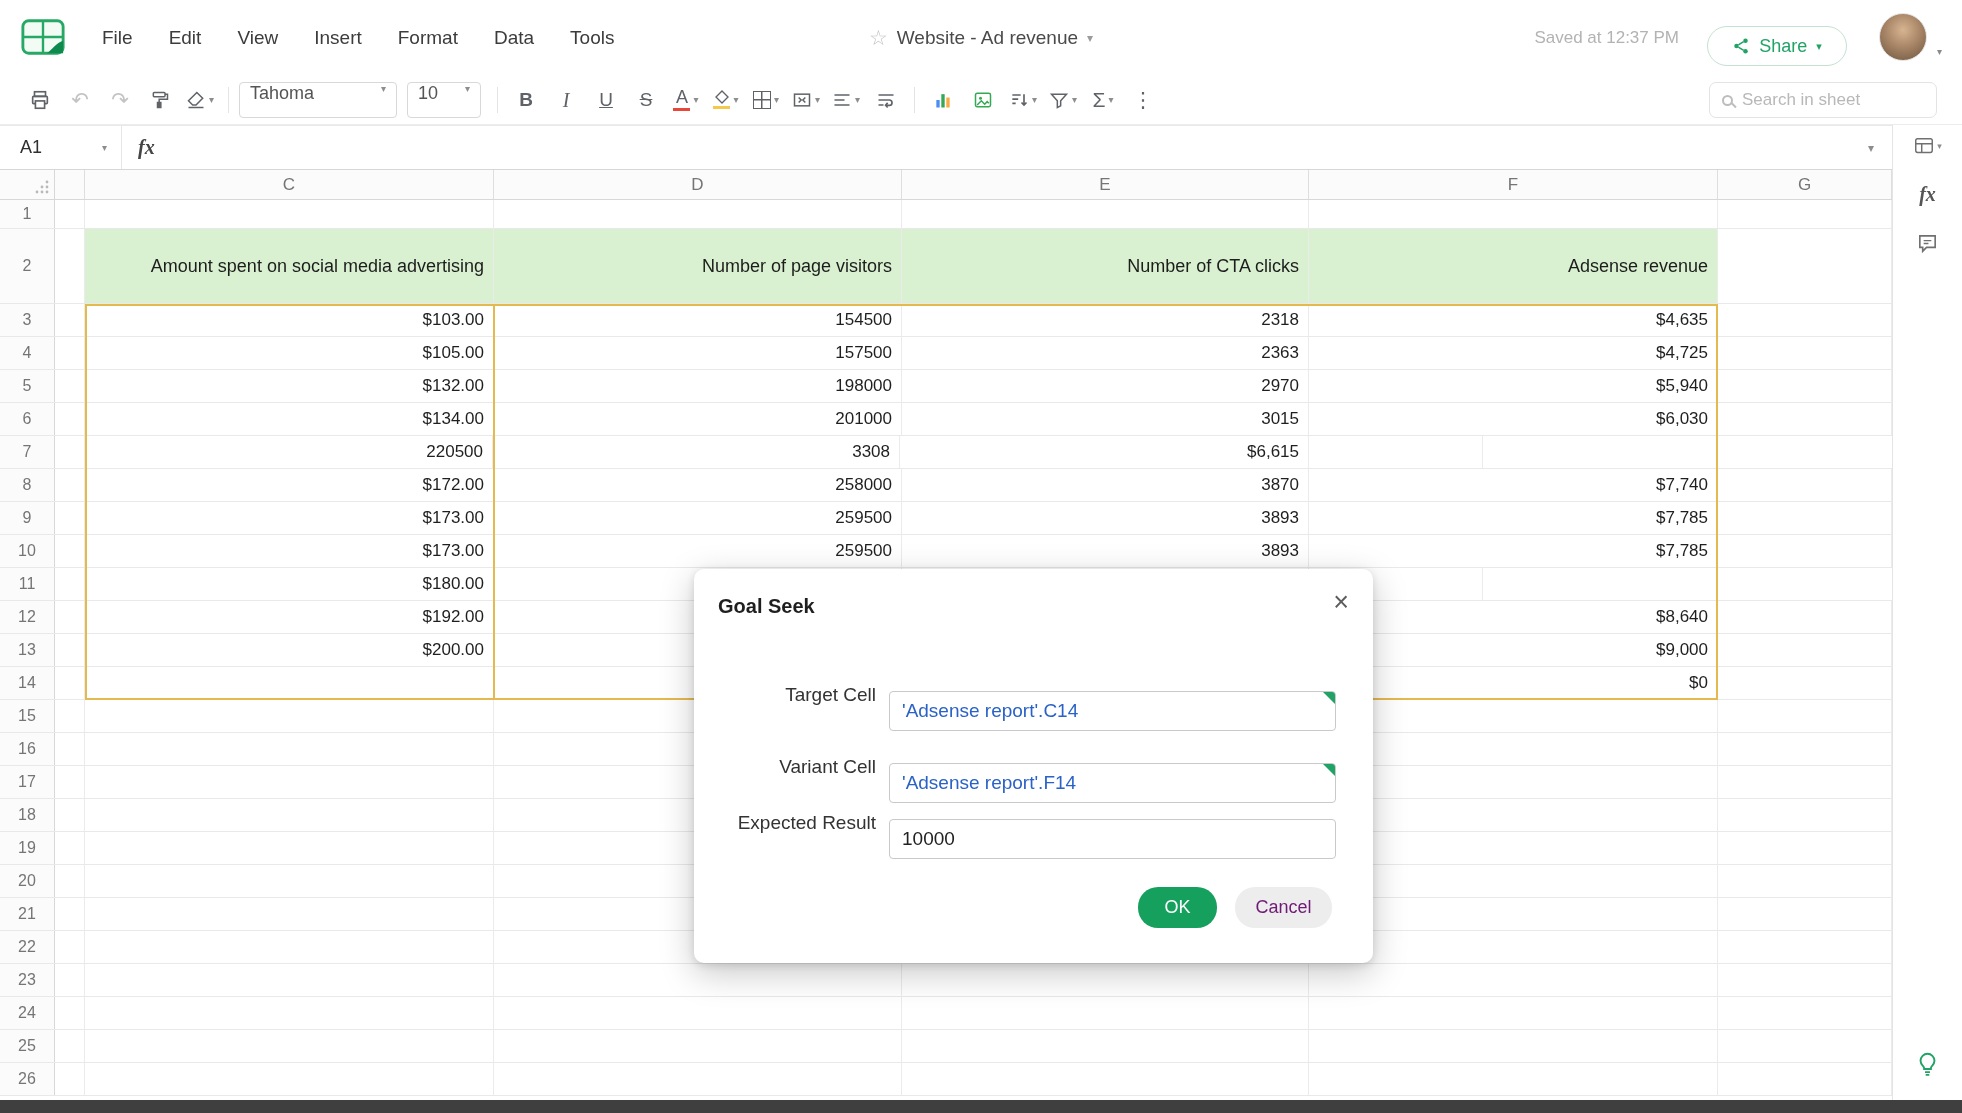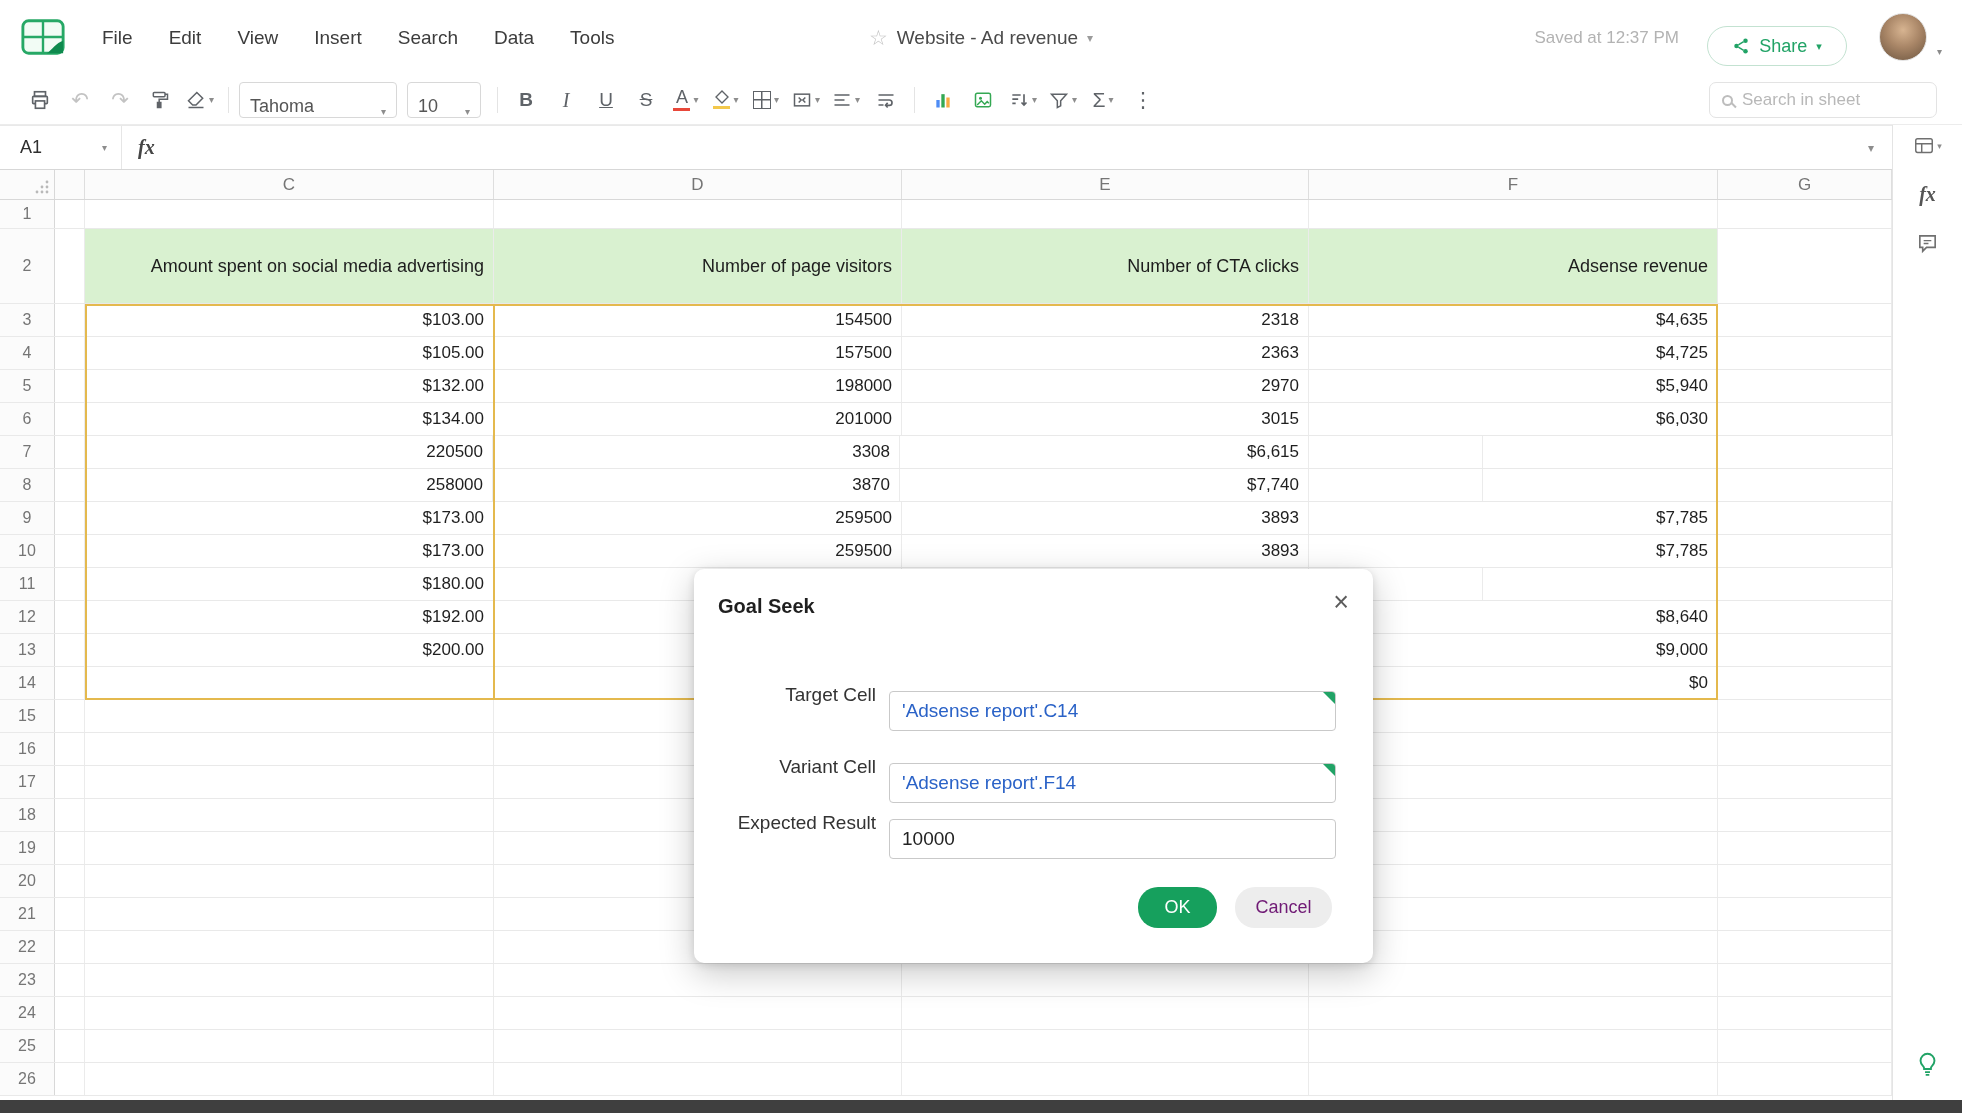--- a/index.html
+++ b/index.html
@@ -21,21 +21,21 @@
 .avatar{position:absolute;right:35px;top:13px;width:48px;height:48px;border-radius:50%;background:radial-gradient(circle at 50% 35%,#d7b491 0%,#a98667 45%,#6b543f 100%);border:1px solid #e3e3e3;}
 .av-chev{position:absolute;right:20px;top:46px;font-size:10px;color:#8b8b8b;}
 
 
 .toolbar{position:absolute;top:75px;left:0;width:100%;height:50px;display:flex;align-items:center;padding-left:22px;border-bottom:1px solid #ececec;background:#fff;}
 .tb{height:36px;min-width:36px;display:flex;align-items:center;justify-content:center;border-radius:4px;color:#5f6368;position:relative;margin-right:4px;cursor:pointer;}
 .glyph{font-size:21px;color:#5f6368;line-height:1;}
 .glyph.dim{color:#c3c3c3;}
 .chev{font-size:10px;color:#8d8d8d;margin-left:3px;}
 .sep{width:1px;height:26px;background:#e4e4e4;margin:0 10px 0 6px;}
-.select{height:36px;border:1px solid #d8d8d8;border-radius:4px;display:flex;align-items:flex-end;justify-content:space-between;padding:0 10px;color:#555;font-size:18px;background:#fff;margin-right:10px;cursor:pointer;}
+.select{height:36px;border:1px solid #d8d8d8;border-radius:4px;display:flex;align-items:flex-start;justify-content:space-between;padding:0 10px;color:#555;font-size:18px;background:#fff;margin-right:10px;cursor:pointer;}
 .font-select{width:158px;}
 .size-select{width:74px;}
 .bi{font-size:19px;font-weight:bold;}
 .it{font-style:italic;font-family:"Liberation Serif",serif;font-size:20px;}
 .un{text-decoration:underline;font-size:19px;}
 .st{text-decoration:line-through;font-size:19px;}
 .stack{display:flex;flex-direction:column;align-items:center;line-height:1;}
 .swatch{width:17px;height:3.5px;margin-top:2px;}
 .borders-ic{width:18px;height:18px;border:1.5px solid #5f6368;background-image:linear-gradient(#5f6368,#5f6368),linear-gradient(#5f6368,#5f6368);background-size:1.5px 100%,100% 1.5px;background-position:center,center;background-repeat:no-repeat;}
 .search-box{position:absolute;right:25px;top:7px;width:228px;height:36px;border:1px solid #e3e3e3;border-radius:7px;display:flex;align-items:center;padding:0 12px;gap:9px;background:#fff;}
@@ -105,21 +105,21 @@
         <line x1="3" y1="24" x2="45" y2="24" stroke="#27a866" stroke-width="2.5"></line>
         <line x1="24" y1="7" x2="24" y2="41" stroke="#27a866" stroke-width="2.5"></line>
         <path d="M28 41 L45 41 L45 28 C38 30 33 38 28 41 Z" fill="#0f8a4e"></path>
       </svg>
     </div>
     <div class="menu-items">
       <span>File</span>
       <span>Edit</span>
       <span>View</span>
       <span>Insert</span>
-      <span>Search</span>
+      <span>Format</span>
       <span>Data</span>
       <span>Tools</span>
     </div>
     <div class="title-wrap">
       <span class="star">☆</span>
       <span class="doc-title">Website - Ad revenue</span>
       <span class="tchev">▾</span>
     </div>
     <div class="saved">Saved at 12:37 PM</div>
     <div class="share-btn">
@@ -359,20 +359,21 @@
           <div class="rownum">7</div>
           <div class="cell col-b"></div>
           <div class="cell col-d">220500</div>
           <div class="cell col-e">3308</div>
           <div class="cell col-f">$6,615</div>
           <div class="cell col-g"></div>
         </div>
         <div class="grid-row hn">
           <div class="rownum">8</div>
           <div class="cell col-b"></div>
+          <div class="cell col-c">$172.00</div>
           <div class="cell col-d">258000</div>
           <div class="cell col-e">3870</div>
           <div class="cell col-f">$7,740</div>
           <div class="cell col-g"></div>
         </div>
         <div class="grid-row hn">
           <div class="rownum">9</div>
           <div class="cell col-b"></div>
           <div class="cell col-c">$173.00</div>
           <div class="cell col-d">259500</div>

